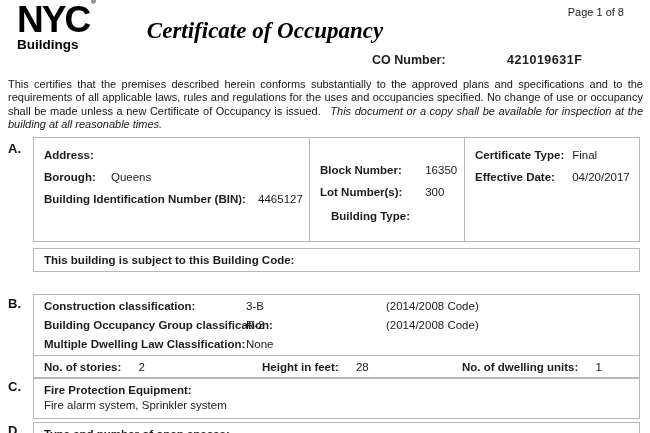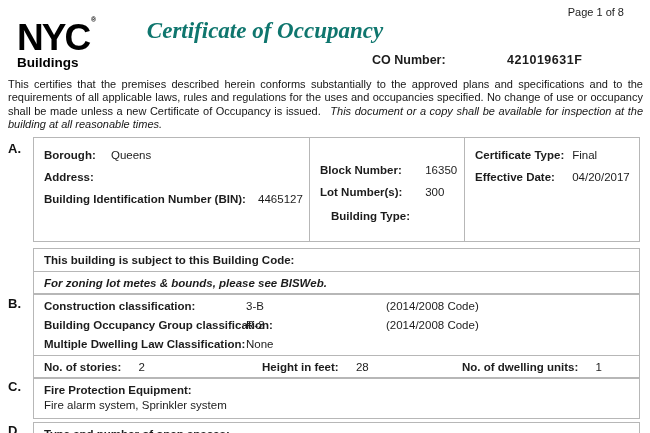--- a/index.html
+++ b/index.html
@@ -6,36 +6,36 @@
   html, body { width: 650px; height: 433px; }
   body {
     font-family: "Liberation Sans", sans-serif;
     background: #ffffff;
     color: #1c1c1c;
     overflow: hidden;
   }
   .page { position: relative; width: 650px; height: 433px; background: #fff; }
 
   
-  .logo { position: absolute; top: 19px; left: 17px; }
+  .logo { position: absolute; top: 1px; left: 17px; }
   .logo-nyc {
     font-weight: 900; font-size: 37px; line-height: 0.95;
     letter-spacing: -2px; color: #000;
     transform: scaleY(1.02); transform-origin: top left;
     position: relative;
   }
   .logo-reg { position: absolute; top: -2px; right: -7px; font-size: 7px; font-weight: 700; letter-spacing: 0; }
   .logo-sub { font-weight: 700; font-size: 13.5px; color: #000; margin-top: 1px; letter-spacing: 0; }
 
   .doc-title {
     position: absolute; top: 18px; left: 0; width: 530px;
     text-align: center;
     font-family: "Liberation Serif", serif;
     font-style: italic; font-weight: 700;
-    font-size: 23px; color: #0f766e;
+    font-size: 23px; color: #000000;
   }
   .page-indicator { position: absolute; top: 6px; right: 26px; font-size: 11px; }
 
   .co-row { position: absolute; top: 53px; left: 372px; font-size: 12.5px; font-weight: 700; }
   .co-row .co-value { margin-left: 58px; letter-spacing: 0.5px; }
 
   
   .intro {
     position: absolute; top: 78px; left: 8px; width: 635px;
     font-size: 11px; line-height: 13.4px; text-align: justify;
@@ -118,26 +118,26 @@
   </div>
 
   <div class="sec-letter" style="top:141px">A.</div>
   <div class="sec-letter" style="top:296px">B.</div>
   <div class="sec-letter" style="top:379px">C.</div>
   <div class="sec-letter" style="top:423px">D.</div>
 
   <div class="box box-a">
     <div class="col">
       <div class="a-line">
+        <span class="bold">Address:</span>
+        <span class="val"></span>
+      </div>
+      <div class="a-line">
         <span class="bold">Borough:</span>
         <span class="val">Queens</span>
-      </div>
-      <div class="a-line">
-        <span class="bold">Address:</span>
-        <span class="val"></span>
       </div>
       <div class="a-line">
         <span class="bold">Building Identification Number (BIN):</span>
         <span class="val-bin">4465127</span>
       </div>
     </div>
     <div class="col">
       <div class="a-line kv">
         <span class="k">Block Number:</span>
         <span>16350</span>
@@ -156,21 +156,20 @@
       </div>
       <div class="a-line kv3">
         <span class="k">Effective Date:</span>
         <span>04/20/2017</span>
       </div>
     </div>
   </div>
 
   <div class="box box-code">
     <div class="code-row">This building is subject to this Building Code:</div>
-    <div class="code-row italic">For zoning lot metes &amp; bounds, please see BISWeb.</div>
   </div>
 
   <div class="box box-b">
     <div class="b-rows">
       <div class="b-row">
         <span class="lbl">Construction classification:</span>
         <span>3-B</span>
         <span>(2014/2008 Code)</span>
       </div>
       <div class="b-row">

